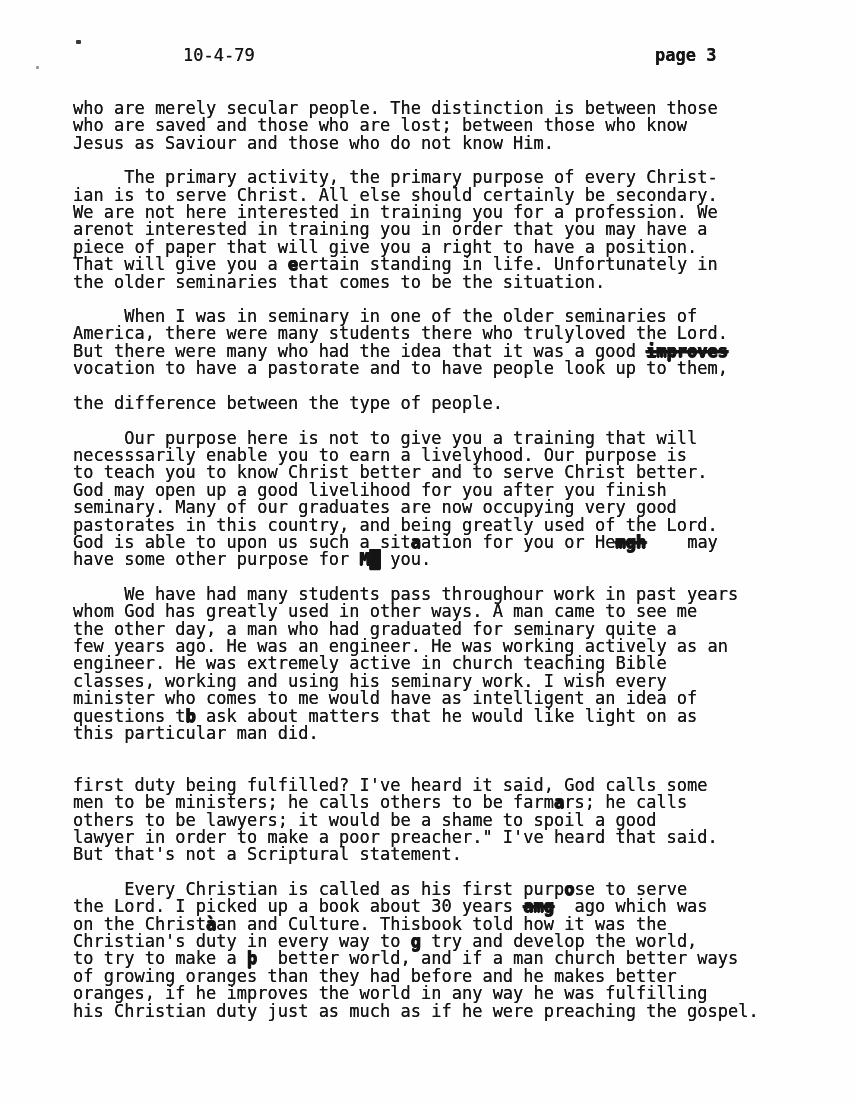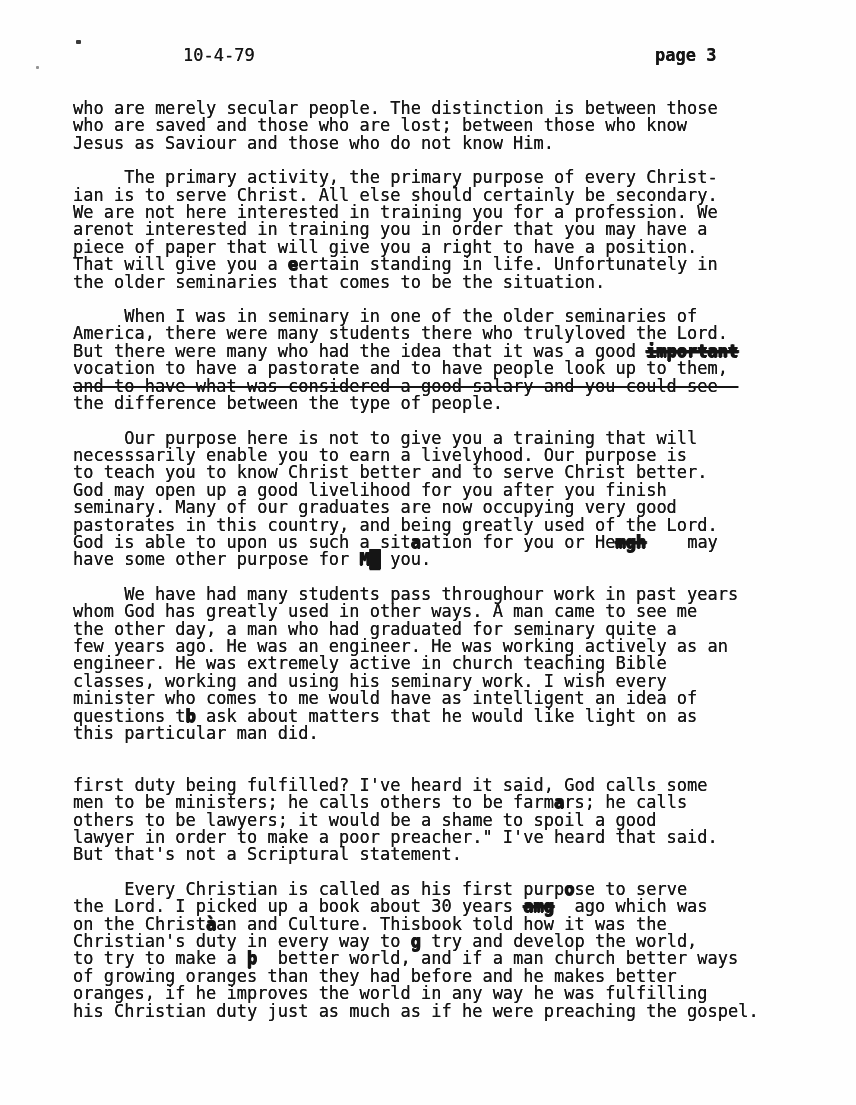--- a/index.html
+++ b/index.html
@@ -72,23 +72,23 @@
 Jesus as Saviour and those who do not know Him.</span></p>
       <p class="para"><span>     The primary activity, the primary purpose of every Christ-
 ian is to serve Christ. All else should certainly be secondary.
 We are not here interested in training you for a profession. We
 arenot interested in training you in order that you may have a
 piece of paper that will give you a right to have a position.
 That will give you a </span><span class="bl">e</span><span>ertain standing in life. Unfortunately in
 the older seminaries that comes to be the situation.</span></p>
       <p class="para"><span>     When I was in seminary in one of the older seminaries of
 America, there were many students there who trulyloved the Lord.
-But there were many who had the idea that it was a good </span><span class="ot">important</span><span>
+But there were many who had the idea that it was a good </span><span class="ot">improves</span><span>
 vocation to have a pastorate and to have people look up to them,
-</span><span class="strike">and to have what was considered a good salary and you could see  </span><span>
+</span><span>
 the difference between the type of people.</span></p>
       <p class="para"><span>     Our purpose here is not to give you a training that will
 necesssarily enable you to earn a livelyhood. Our purpose is
 to teach you to know Christ better and to serve Christ better.
 God may open up a good livelihood for you after you finish
 seminary. Many of our graduates are now occupying very good
 pastorates in this country, and being greatly used of the Lord.
 God is able to upon us such a sit</span><span class="bl">a</span><span>ation for you or He</span><span class="ot">mgh</span><span>    may
 have some other purpose for </span><span class="bl">M█</span><span> you.</span></p>
       <p class="para"><span>     We have had many students pass throughour work in past years

